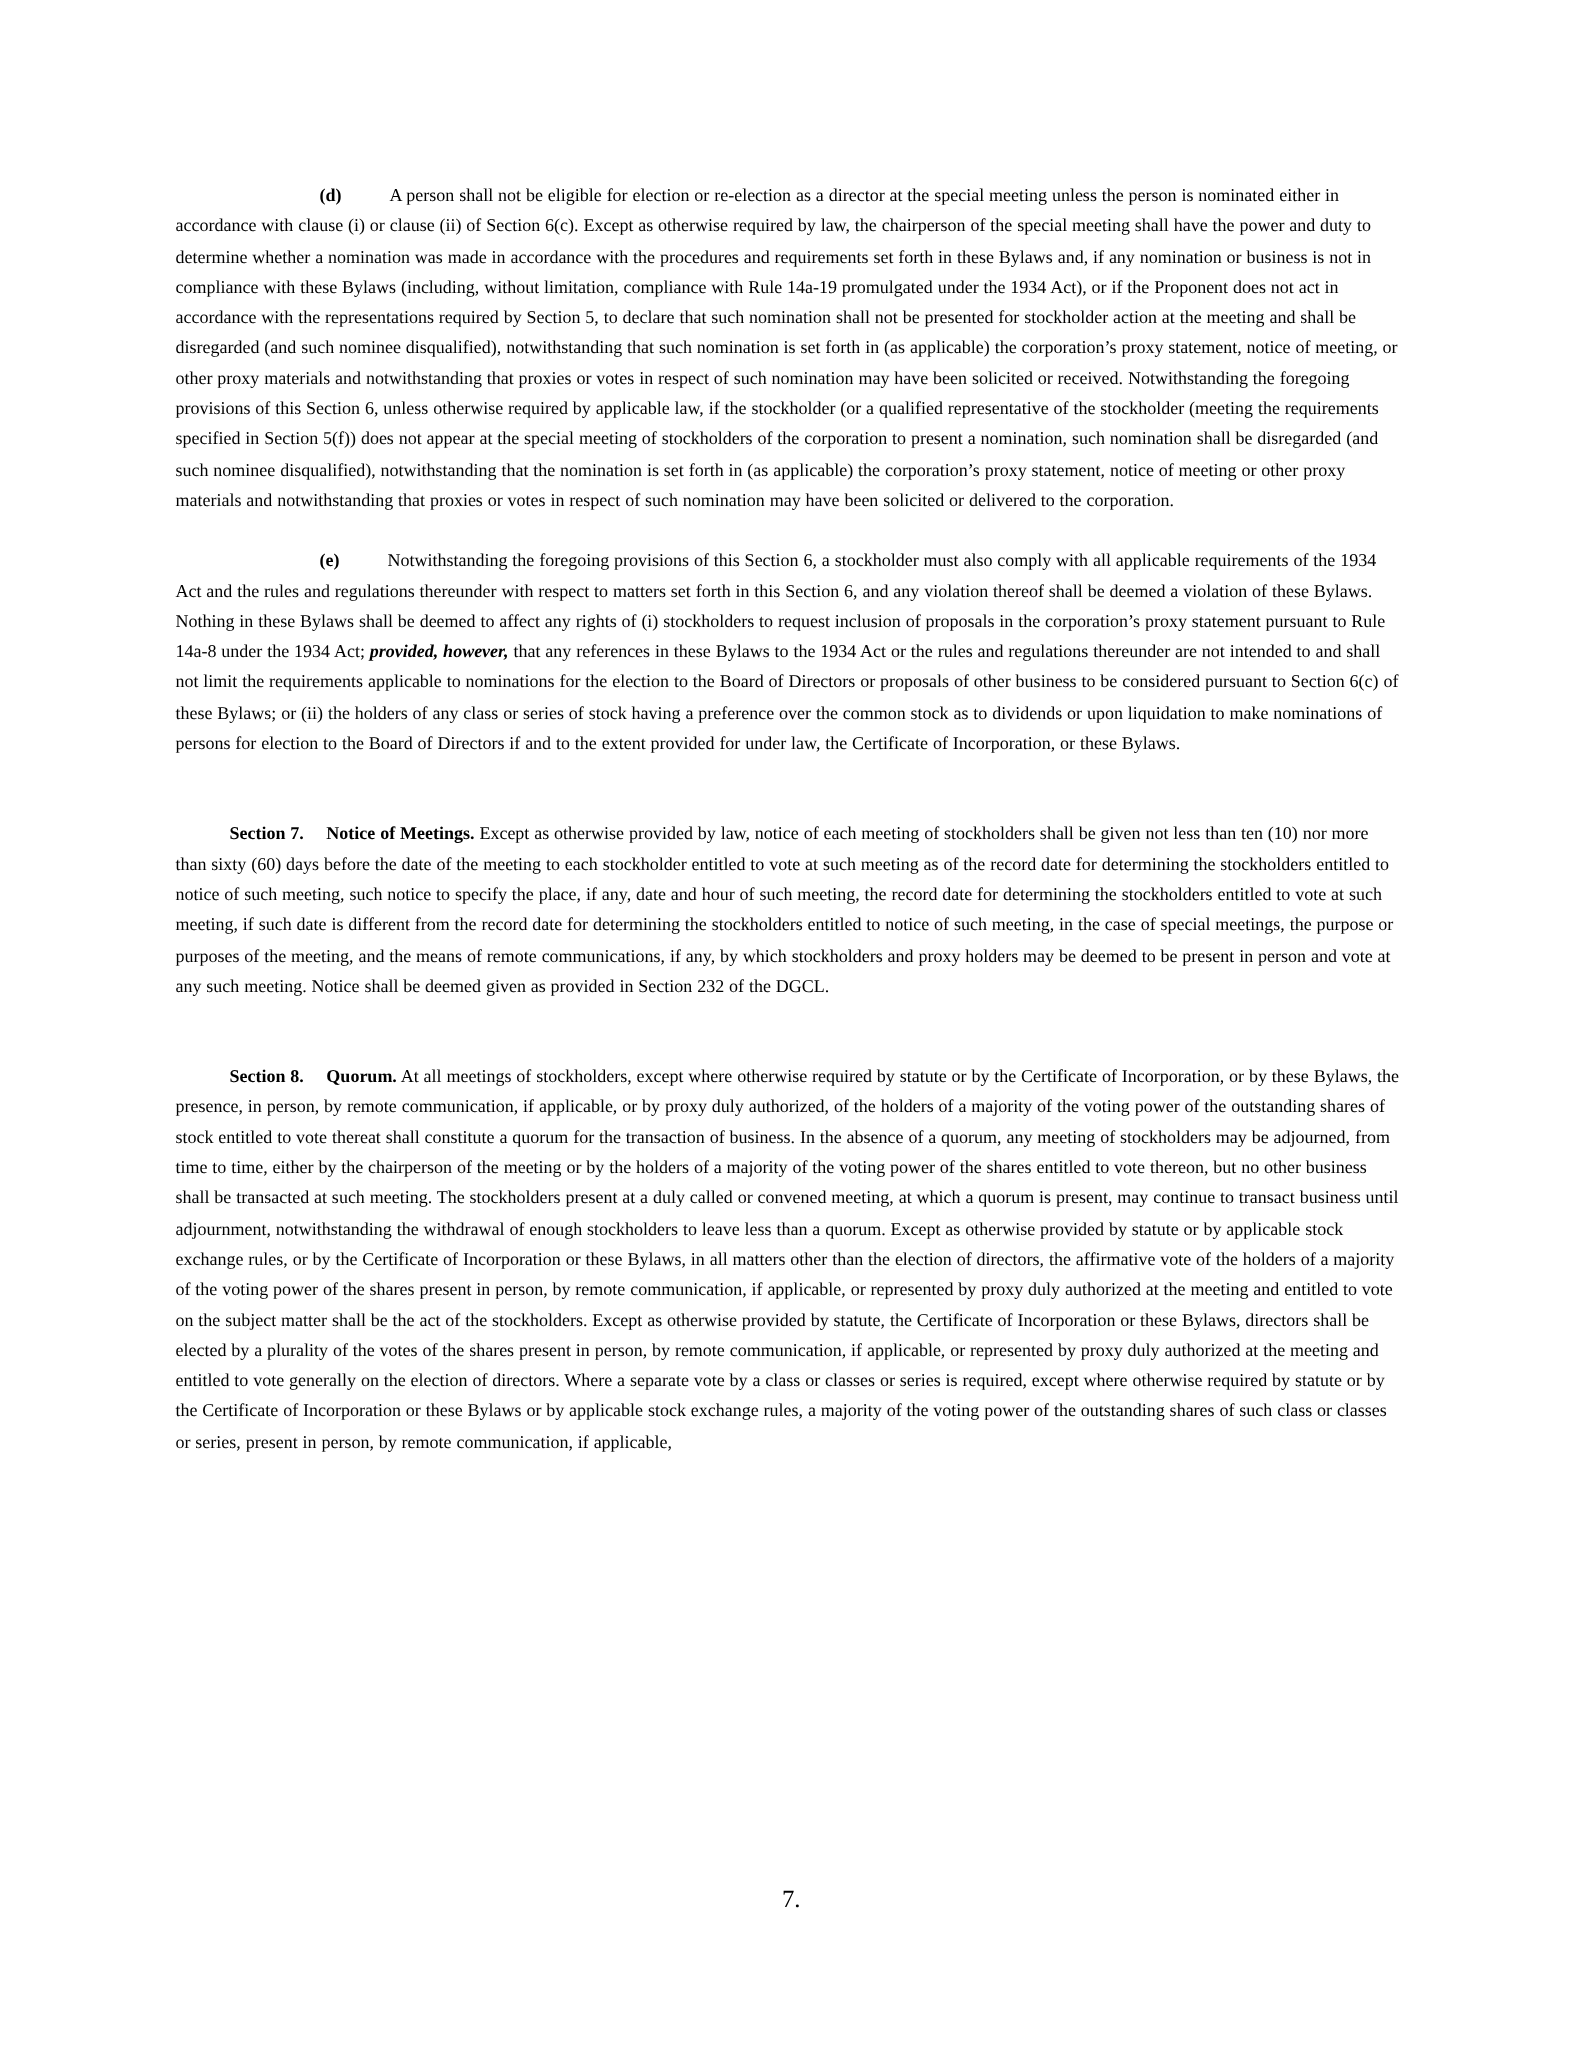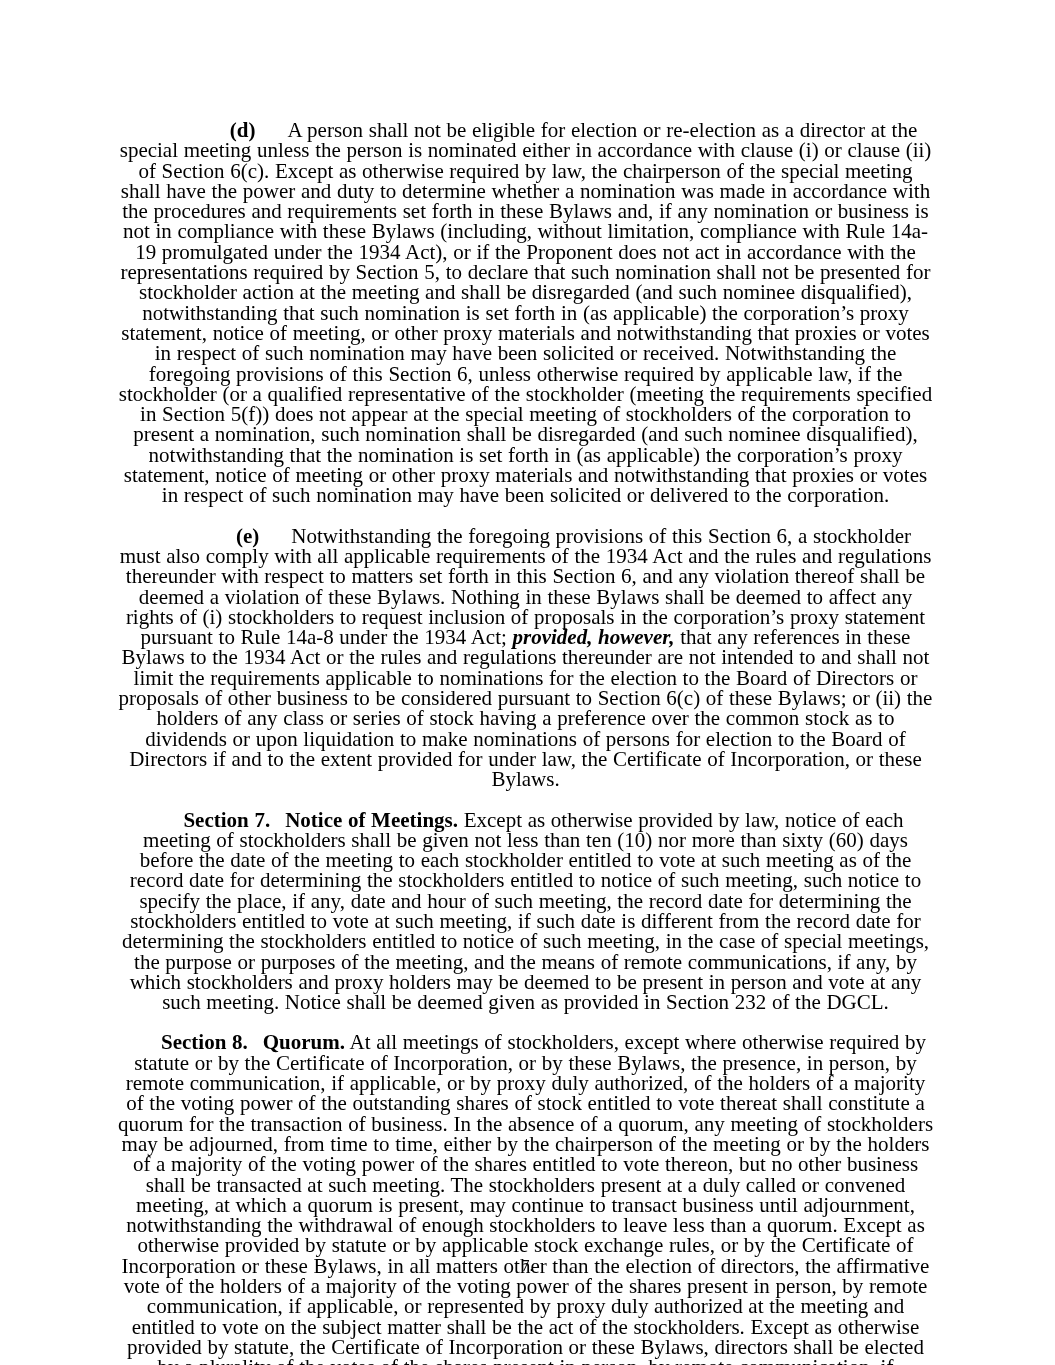--- a/index.html
+++ b/index.html
@@ -17,27 +17,27 @@
     overflow: hidden;
   }
   .doc-body {
     position: absolute;
     left: 117px;
     top: 120px;
     width: 817px;
   }
   .para {
     margin: 0 0 20px 0;
-    font-size: 21px;
+    font-size: 12px;
     line-height: 20.3px;
-    text-align: center;
+    text-align: left;
     word-spacing: 0.02em;
   }
   .para.indent-deep { text-indent: 96px; }
-  .para.indent-section { text-indent: 36px; }
+  .para.indent-section { text-indent: 36px; margin-top: 40px; }
   .b { font-weight: bold; }
   .i { font-style: italic; font-weight: bold; }
   .tab { display: inline-block; }
   .tab-lg { width: 32px; }
   .tab-sm { width: 15px; }
   .page-footer {
     position: absolute;
     left: 0;
     top: 1256px;
     width: 100%;

